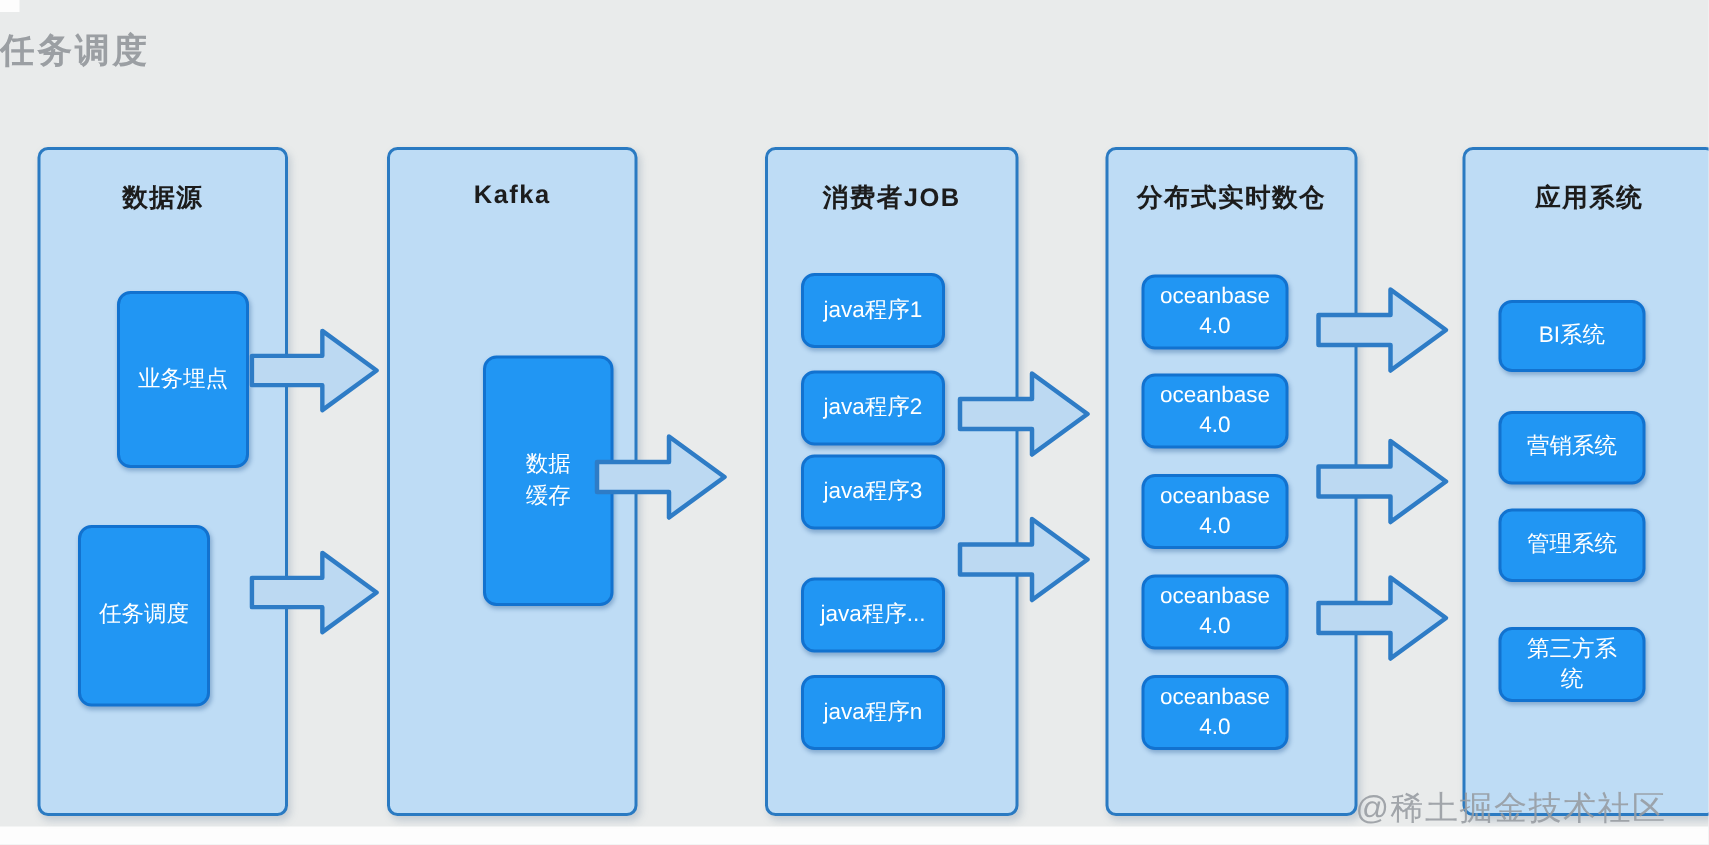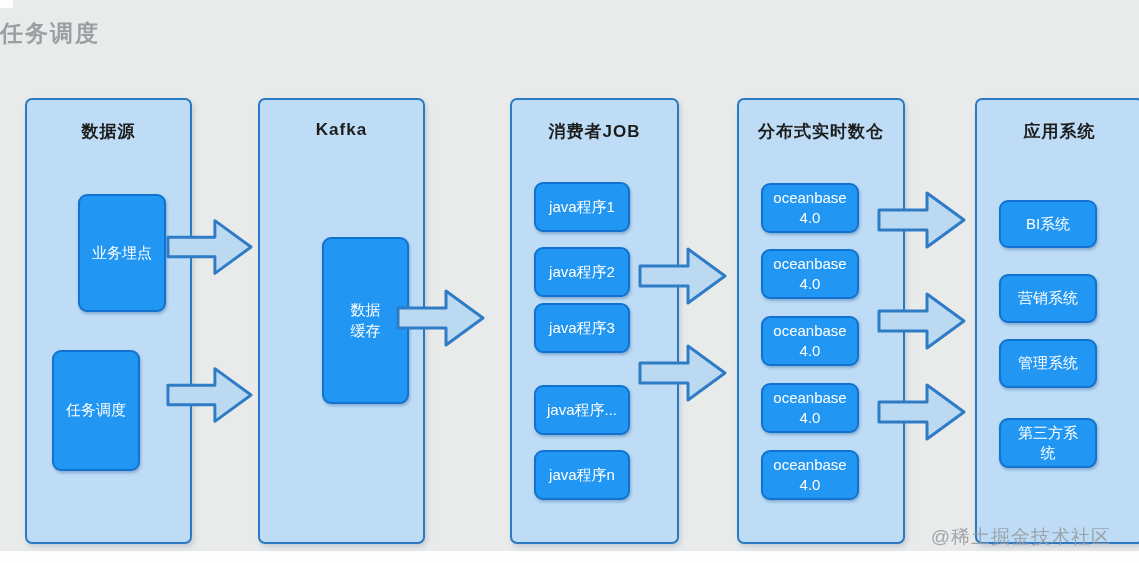--- a/index.html
+++ b/index.html
@@ -11,21 +11,21 @@
     border:2px solid var(--column-border,#2a7ac2);border-radius:7px;
     box-shadow:2px 3px 5px rgba(130,150,170,0.35);padding-left:28px;}
   .col-header{position:absolute;top:20px;left:0;width:100%;text-align:center;
     font-size:17px;font-weight:bold;color:var(--header-text,#1c1c1c);letter-spacing:1px;}
   .node{position:absolute;background:var(--box-fill,#2196f3);
     border:2px solid var(--box-border,#1272cf);border-radius:9px;
     display:flex;align-items:center;justify-content:center;text-align:center;
     color:var(--box-text,#fff);font-size:15px;line-height:1.35;white-space:pre-line;
     box-shadow:1px 2px 3px rgba(30,80,140,0.35);}
   .flow-arrow{position:absolute;}
-  .watermark{position:absolute;right:28px;top:524px;font-size:19px;letter-spacing:1px;
+  .watermark{position:absolute;right:28px;top:524px;font-size:22px;letter-spacing:1px;
     color:rgba(150,155,160,0.88);z-index:5;}
   .bottom-strip{position:absolute;left:0;bottom:0;width:100%;height:12px;background:#fdfdfd;}
   .corner-notch{position:absolute;left:0;top:0;width:13px;height:8px;background:#fdfdfd;}
 </style>
 </head>
 <body>
 
 <div id="diagram" style="--bg: #e9ebeb; --column-fill: #bedcf5; --column-border: #2a7ac2; --box-fill: #2196f3; --box-border: #1272cf; --box-text: #ffffff; --header-text: #1c1c1c; --title-text: #9b9fa3;">
   <div class="corner-notch"></div>
   <div class="page-title">任务调度</div>

